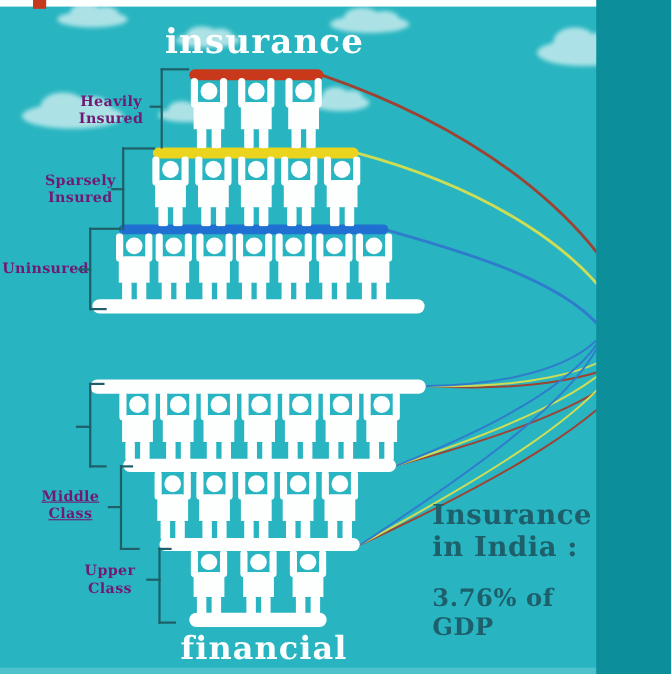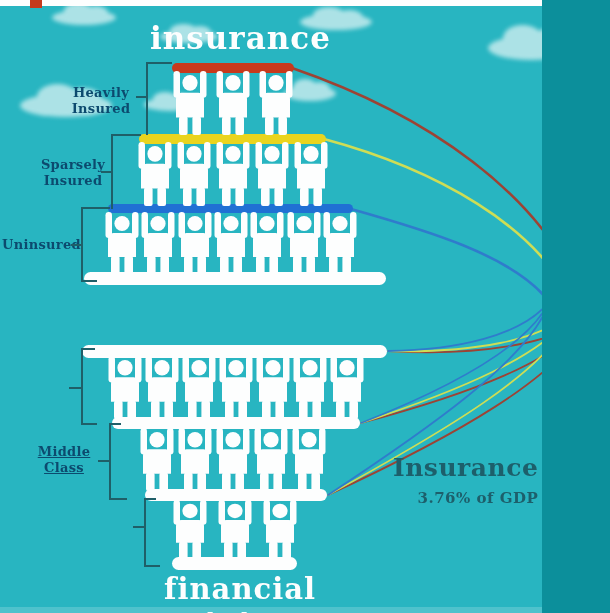--- a/index.html
+++ b/index.html
@@ -19,35 +19,35 @@
   .cloud:before{content:"";position:absolute;right:12%;top:-28%;width:38%;height:95%;background:inherit;border-radius:50%;}
 
   #curves{position:absolute;left:0;top:0;z-index:2;}
 
   .bar{position:absolute;border-radius:7px;z-index:3;}
   .bar.white{background:#fdfefe;}
 
   .person{position:absolute;z-index:3;}
 
   .label{
-    position:absolute;z-index:4;color:#0c4a6e;font-weight:bold;
+    position:absolute;z-index:4;color:#701a75;font-weight:bold;
     font-size:13px;line-height:16px;text-align:center;letter-spacing:.3px;
   }
   .bracket{position:absolute;background:#1f5f68;z-index:4;}
 
   .big-title{
     position:absolute;z-index:4;color:#fdfefe;font-weight:bold;text-align:center;
     letter-spacing:1px;
   }
   #insurance-title{left:150px;top:20px;width:170px;font-size:31px;}
   #financial-title{left:128px;top:572px;width:224px;font-size:29px;}
 
   #callout{position:absolute;left:393px;top:453px;z-index:4;color:#1d5f6b;}
   #callout .line{font-size:25px;font-weight:bold;line-height:29px;letter-spacing:.5px;}
-  #callout .stat{font-size:15px;font-weight:bold;margin-top:7px;letter-spacing:.5px;text-align:right;}
+  #callout .stat{font-size:22px;font-weight:bold;margin-top:20px;letter-spacing:.5px;}
 </style>
 </head>
 <body>
 
 <div id="canvas">
 
   <div class="top-strip"></div>
   <div class="red-mark"></div>
   <div class="bottom-strip"></div>
 
@@ -178,20 +178,21 @@
       </svg>
     </div>
 
   <div class="big-title" id="insurance-title">insurance</div>
   <div class="big-title" id="financial-title">financial status</div>
 
   <div class="label" style="left:66px;top:85px;width:70px;">Heavily Insured</div>
   <div class="label" style="left:38px;top:157px;width:70px;">Sparsely Insured</div>
   <div class="label" style="left:2px;top:237px;width:74px;">Uninsured</div>
   <div class="label" style="left:31px;top:444px;width:66px;text-decoration:underline;">Middle Class</div>
+  <div class="label" style="left:68px;top:512px;width:64px;">Upper Class</div>
 
   <div id="brackets">
       <div class="bracket" style="left: 146px; top: 62px; width: 2px; height: 73px;"></div>
       <div class="bracket" style="left: 146px; top: 62px; width: 26px; height: 2px;"></div>
       <div class="bracket" style="left: 136px; top: 96px; width: 12px; height: 2px;"></div>
       <div class="bracket" style="left: 111px; top: 134px; width: 2px; height: 75px;"></div>
       <div class="bracket" style="left: 111px; top: 134px; width: 30px; height: 2px;"></div>
       <div class="bracket" style="left: 101px; top: 171px; width: 12px; height: 2px;"></div>
       <div class="bracket" style="left: 81px; top: 207px; width: 2px; height: 75px;"></div>
       <div class="bracket" style="left: 81px; top: 207px; width: 29px; height: 2px;"></div>
@@ -206,20 +207,21 @@
       <div class="bracket" style="left: 98px; top: 460px; width: 13px; height: 2px;"></div>
       <div class="bracket" style="left: 109px; top: 498px; width: 18px; height: 2px;"></div>
       <div class="bracket" style="left: 144px; top: 498px; width: 2px; height: 69px;"></div>
       <div class="bracket" style="left: 144px; top: 498px; width: 12px; height: 2px;"></div>
       <div class="bracket" style="left: 133px; top: 526px; width: 13px; height: 2px;"></div>
       <div class="bracket" style="left: 144px; top: 565px; width: 16px; height: 2px;"></div>
     </div>
 
   <div id="callout">
     <div class="line">Insurance</div>
+    <div class="line">in India :</div>
     <div class="stat">3.76% of GDP</div>
   </div>
 
   <svg width="0" height="0" style="position:absolute">
     <defs>
       <symbol id="person" viewBox="0 0 44 62">
         <g fill="#fdfefe">
           <rect x="5.5" y="0" width="6.5" height="26" rx="3.2"></rect>
           <rect x="32" y="0" width="6.5" height="26" rx="3.2"></rect>
           <circle cx="22" cy="11.5" r="7.6"></circle>

